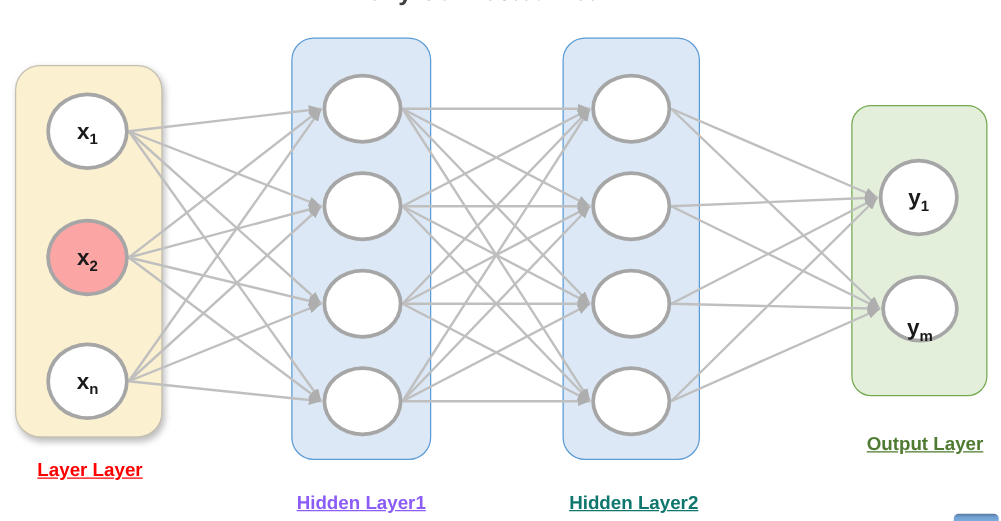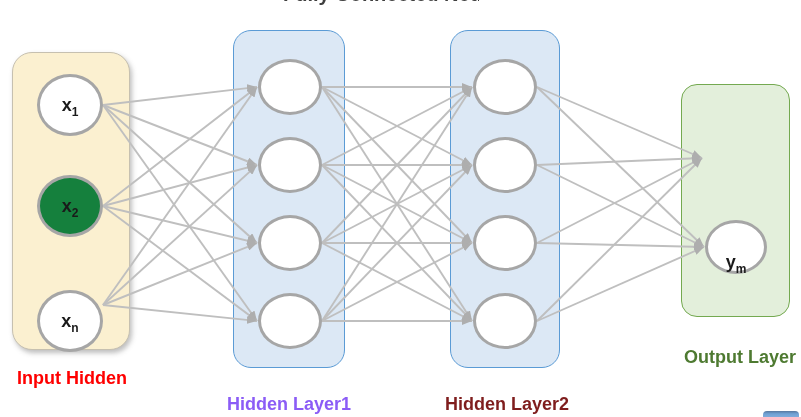--- a/index.html
+++ b/index.html
@@ -10,22 +10,22 @@
   .panel{position:absolute;box-sizing:border-box;border:1.6px solid #999;}
   .panel.shadowed{box-shadow:2px 3px 5px rgba(110,110,110,0.45);}
   #connections{position:absolute;left:0;top:0;width:801px;height:417px;pointer-events:none;}
   .node{
     position:absolute;box-sizing:border-box;background:#fff;border:3px solid #a6a6a6;
     border-radius:50%;display:flex;align-items:center;justify-content:center;
   }
   .node-label{font-weight:bold;color:#1a1a1a;font-size:18px;line-height:1;white-space:nowrap;}
   .node-label sub{font-size:12px;font-weight:bold;line-height:0;}
   .layer-label{
-    position:absolute;transform:translateX(-50%);font-weight:bold;font-size:18px;
-    white-space:nowrap;letter-spacing:0px;
+    position:absolute;transform:translateX(-50%);font-weight:bold;font-size:15px;
+    white-space:nowrap;letter-spacing:0px;text-decoration:underline;
   }
   #clipped-title{
     position:absolute;left:283px;top:0;width:196px;height:7px;overflow:hidden;
   }
   #clipped-title .ttext{
     position:relative;top:-16px;display:block;font-size:20px;font-weight:bold;
     color:#3f3f3f;white-space:nowrap;line-height:1;
   }
   #corner-badge{
     position:absolute;border-radius:4px 4px 0 0;
@@ -88,40 +88,43 @@
         <line x1="537" y1="243" x2="702" y2="158" stroke="#bfbfbf" stroke-width="1.9" marker-end="url(#arrow)"></line>
         <line x1="537" y1="243" x2="704" y2="247" stroke="#bfbfbf" stroke-width="1.9" marker-end="url(#arrow)"></line>
         <line x1="537" y1="321" x2="702" y2="158" stroke="#bfbfbf" stroke-width="1.9" marker-end="url(#arrow)"></line>
         <line x1="537" y1="321" x2="704" y2="247" stroke="#bfbfbf" stroke-width="1.9" marker-end="url(#arrow)"></line>
       </g>
   </svg>
 
   <div class="node" style="left: 37px; top: 74px; width: 66px; height: 62px; border-color: rgb(166, 166, 166); background: rgb(255, 255, 255);">
     <span class="node-label"><span>x</span><sub>1</sub></span>
   </div>
-  <div class="node" style="left: 37px; top: 175px; width: 66px; height: 62px; border-color: rgb(166, 166, 166); background: #15803d;">
+  <div class="node" style="left: 37px; top: 175px; width: 66px; height: 62px; border-color: rgb(166, 166, 166); background: #fca5a5;">
     <span class="node-label"><span>x</span><sub>2</sub></span>
   </div>
-  <div class="node" style="left: 37px; top: 290px; width: 66px; height: 62px; border-color: rgb(166, 166, 166); background: rgb(255, 255, 255);">
+  <div class="node" style="left: 37px; top: 274px; width: 66px; height: 62px; border-color: rgb(166, 166, 166); background: rgb(255, 255, 255);">
     <span class="node-label"><span>x</span><sub>n</sub></span>
   </div>
 
   <div class="node" style="left: 258px; top: 59px; width: 64px; height: 56px; border-color: rgb(166, 166, 166); background: rgb(255, 255, 255);"></div>
   <div class="node" style="left: 258px; top: 137px; width: 64px; height: 56px; border-color: rgb(166, 166, 166); background: rgb(255, 255, 255);"></div>
   <div class="node" style="left: 258px; top: 215px; width: 64px; height: 56px; border-color: rgb(166, 166, 166); background: rgb(255, 255, 255);"></div>
   <div class="node" style="left: 258px; top: 293px; width: 64px; height: 56px; border-color: rgb(166, 166, 166); background: rgb(255, 255, 255);"></div>
 
   <div class="node" style="left: 473px; top: 59px; width: 64px; height: 56px; border-color: rgb(166, 166, 166); background: rgb(255, 255, 255);"></div>
   <div class="node" style="left: 473px; top: 137px; width: 64px; height: 56px; border-color: rgb(166, 166, 166); background: rgb(255, 255, 255);"></div>
   <div class="node" style="left: 473px; top: 215px; width: 64px; height: 56px; border-color: rgb(166, 166, 166); background: rgb(255, 255, 255);"></div>
   <div class="node" style="left: 473px; top: 293px; width: 64px; height: 56px; border-color: rgb(166, 166, 166); background: rgb(255, 255, 255);"></div>
 
+  <div class="node" style="left: 703px; top: 127px; width: 64px; height: 62px; border-color: rgb(166, 166, 166); background: rgb(255, 255, 255);">
+    <span class="node-label"><span>y</span><sub>1</sub></span>
+  </div>
   <div class="node" style="left: 705px; top: 220px; width: 62px; height: 54px; border-color: rgb(166, 166, 166); background: rgb(255, 255, 255); align-items: flex-end;">
     <span class="node-label"><span>y</span><sub>m</sub></span>
   </div>
 
-  <div class="layer-label" style="left: 72px; top: 368px; color: rgb(255, 0, 0);">Input Hidden</div>
+  <div class="layer-label" style="left: 72px; top: 368px; color: rgb(255, 0, 0);">Layer Layer</div>
   <div class="layer-label" style="left: 289px; top: 394px; color: #8b5cf6;">Hidden Layer1</div>
-  <div class="layer-label" style="left: 507px; top: 394px; color: #7f1d1d;">Hidden Layer2</div>
+  <div class="layer-label" style="left: 507px; top: 394px; color: #0f766e;">Hidden Layer2</div>
   <div class="layer-label" style="left: 740px; top: 347px; color: rgb(78, 122, 49);">Output Layer</div>
 
   <div id="corner-badge" style="left: 763px; top: 411px; width: 36px; height: 8px;"></div>
 </div>
 
 </body></html>

